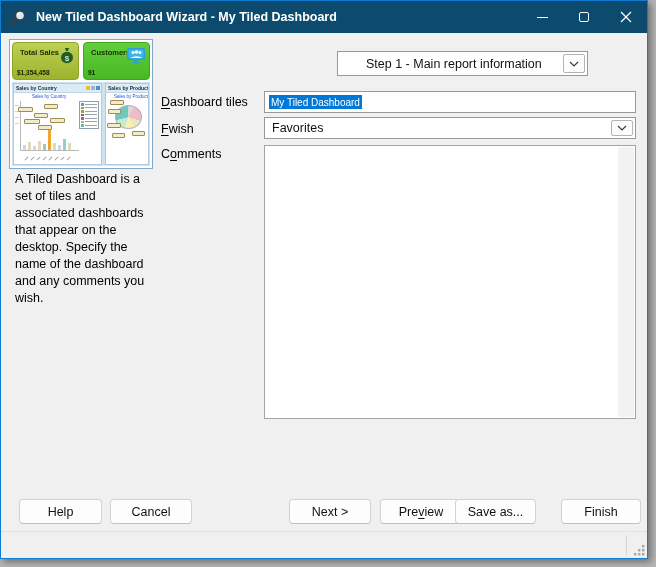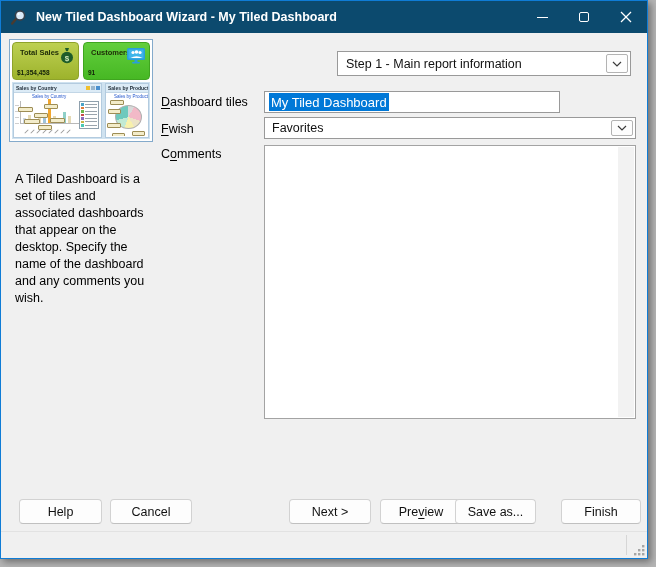--- a/index.html
+++ b/index.html
@@ -32,21 +32,21 @@
   .win-btn {
     width:42px; height:100%;
     display:flex; align-items:center; justify-content:center;
     cursor:default;
   }
   .glyph-min { width:11px; height:1px; background:#fff; }
   .glyph-max { width:10px; height:10px; border:1px solid #fff; border-radius:2px; }
 
   
   .thumb {
-    position:absolute; left:8px; top:38px; width:144px; height:103px;
+    position:absolute; left:8px; top:38px; width:144px; height:130px;
     background:#fff; border:1px solid #84aacb;text-decoration:underline;
   }
   .thumb-tiles {
     position:absolute; left:2px; top:2px; right:2px; height:38px;
     display:flex; gap:4px;
   }
   .tile { flex:1; border-radius:4px; position:relative; overflow:hidden; }
   .tile-sales { background:linear-gradient(#bdd052,#9db32c); border:1px solid #8ea32a; }
   .tile-customers { background:linear-gradient(#62ce3c,#47b824); border:1px solid #3fa51f; }
   .tile-title { position:absolute; top:5px; left:7px; font-size:7.5px; font-weight:700; color:#1d2a07; }
@@ -96,33 +96,33 @@
   .combo {
     position:absolute; background:#fff; border:1px solid #999;
     font-size:12.5px; color:#111; display:flex; align-items:center;
   }
   .combo .value { padding-left:8px; flex:1; white-space:nowrap; overflow:hidden; }
   .combo .drop-btn {
     width:22px; align-self:stretch; margin:2px; flex:0 0 auto;
     background:#fdfdfd; border:1px solid #b3b3b3; border-radius:2px;
     display:flex; align-items:center; justify-content:center;
   }
-  .step-combo { left:336px; top:50px; width:294px; height:25px; }
+  .step-combo { left:336px; top:50px; width:251px; height:25px;padding-left:20px; }
   .folder-combo { left:263px; top:116px; width:372px; height:22px; }
 
   .field-label { position:absolute; font-size:12.5px; color:#000; white-space:nowrap; }
   .lbl-name { left:160px; top:94px; }
   .lbl-folder { left:160px; top:121px; }
   .lbl-comments { left:160px; top:146px; }
   .mnem { text-decoration:underline; text-underline-offset:2px; }
 
   .text-input {
-    position:absolute; left:263px; top:90px; width:296px; height:22px;
+    position:absolute; left:263px; top:90px; width:372px; height:22px;
     background:#fff; border:1px solid #999;
-    display:flex; align-items:center; font-size:13px;
+    display:flex; align-items:center; font-size:10px;
   }
   .selected-text {
     margin-left:4px; background:#0078d7; color:#fff; padding:1.5px 2px;
     white-space:nowrap;
   }
   .comments-box {
     position:absolute; left:263px; top:144px; width:372px; height:274px;
     background:#fff; border:1px solid #a3a3a3;
   }
   .vscroll-track {

